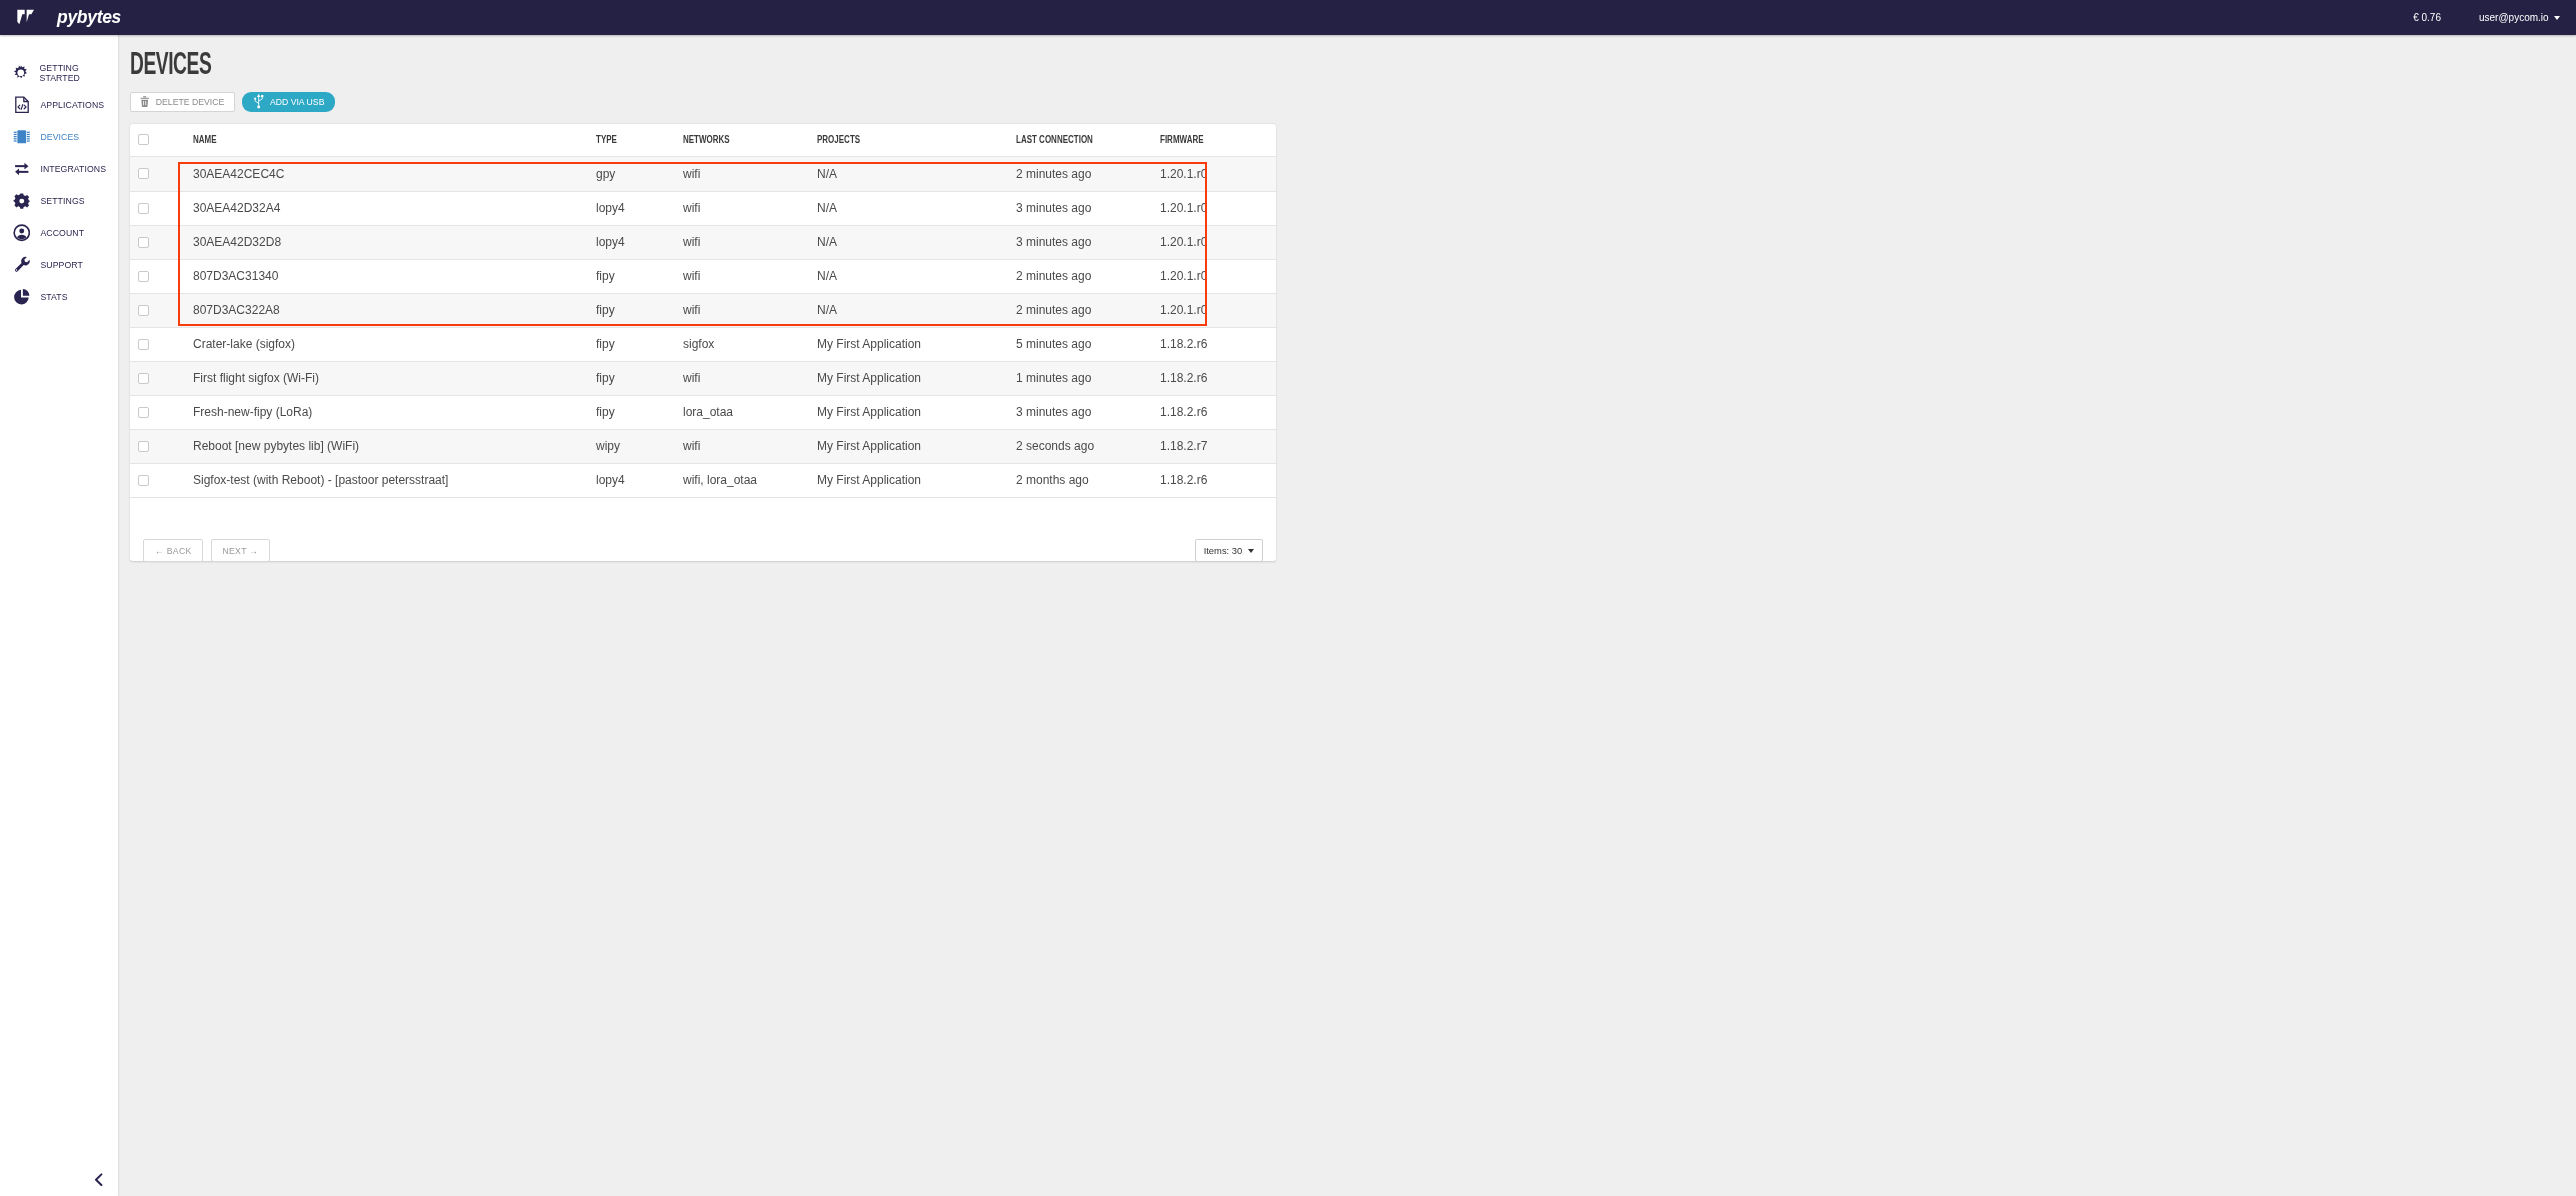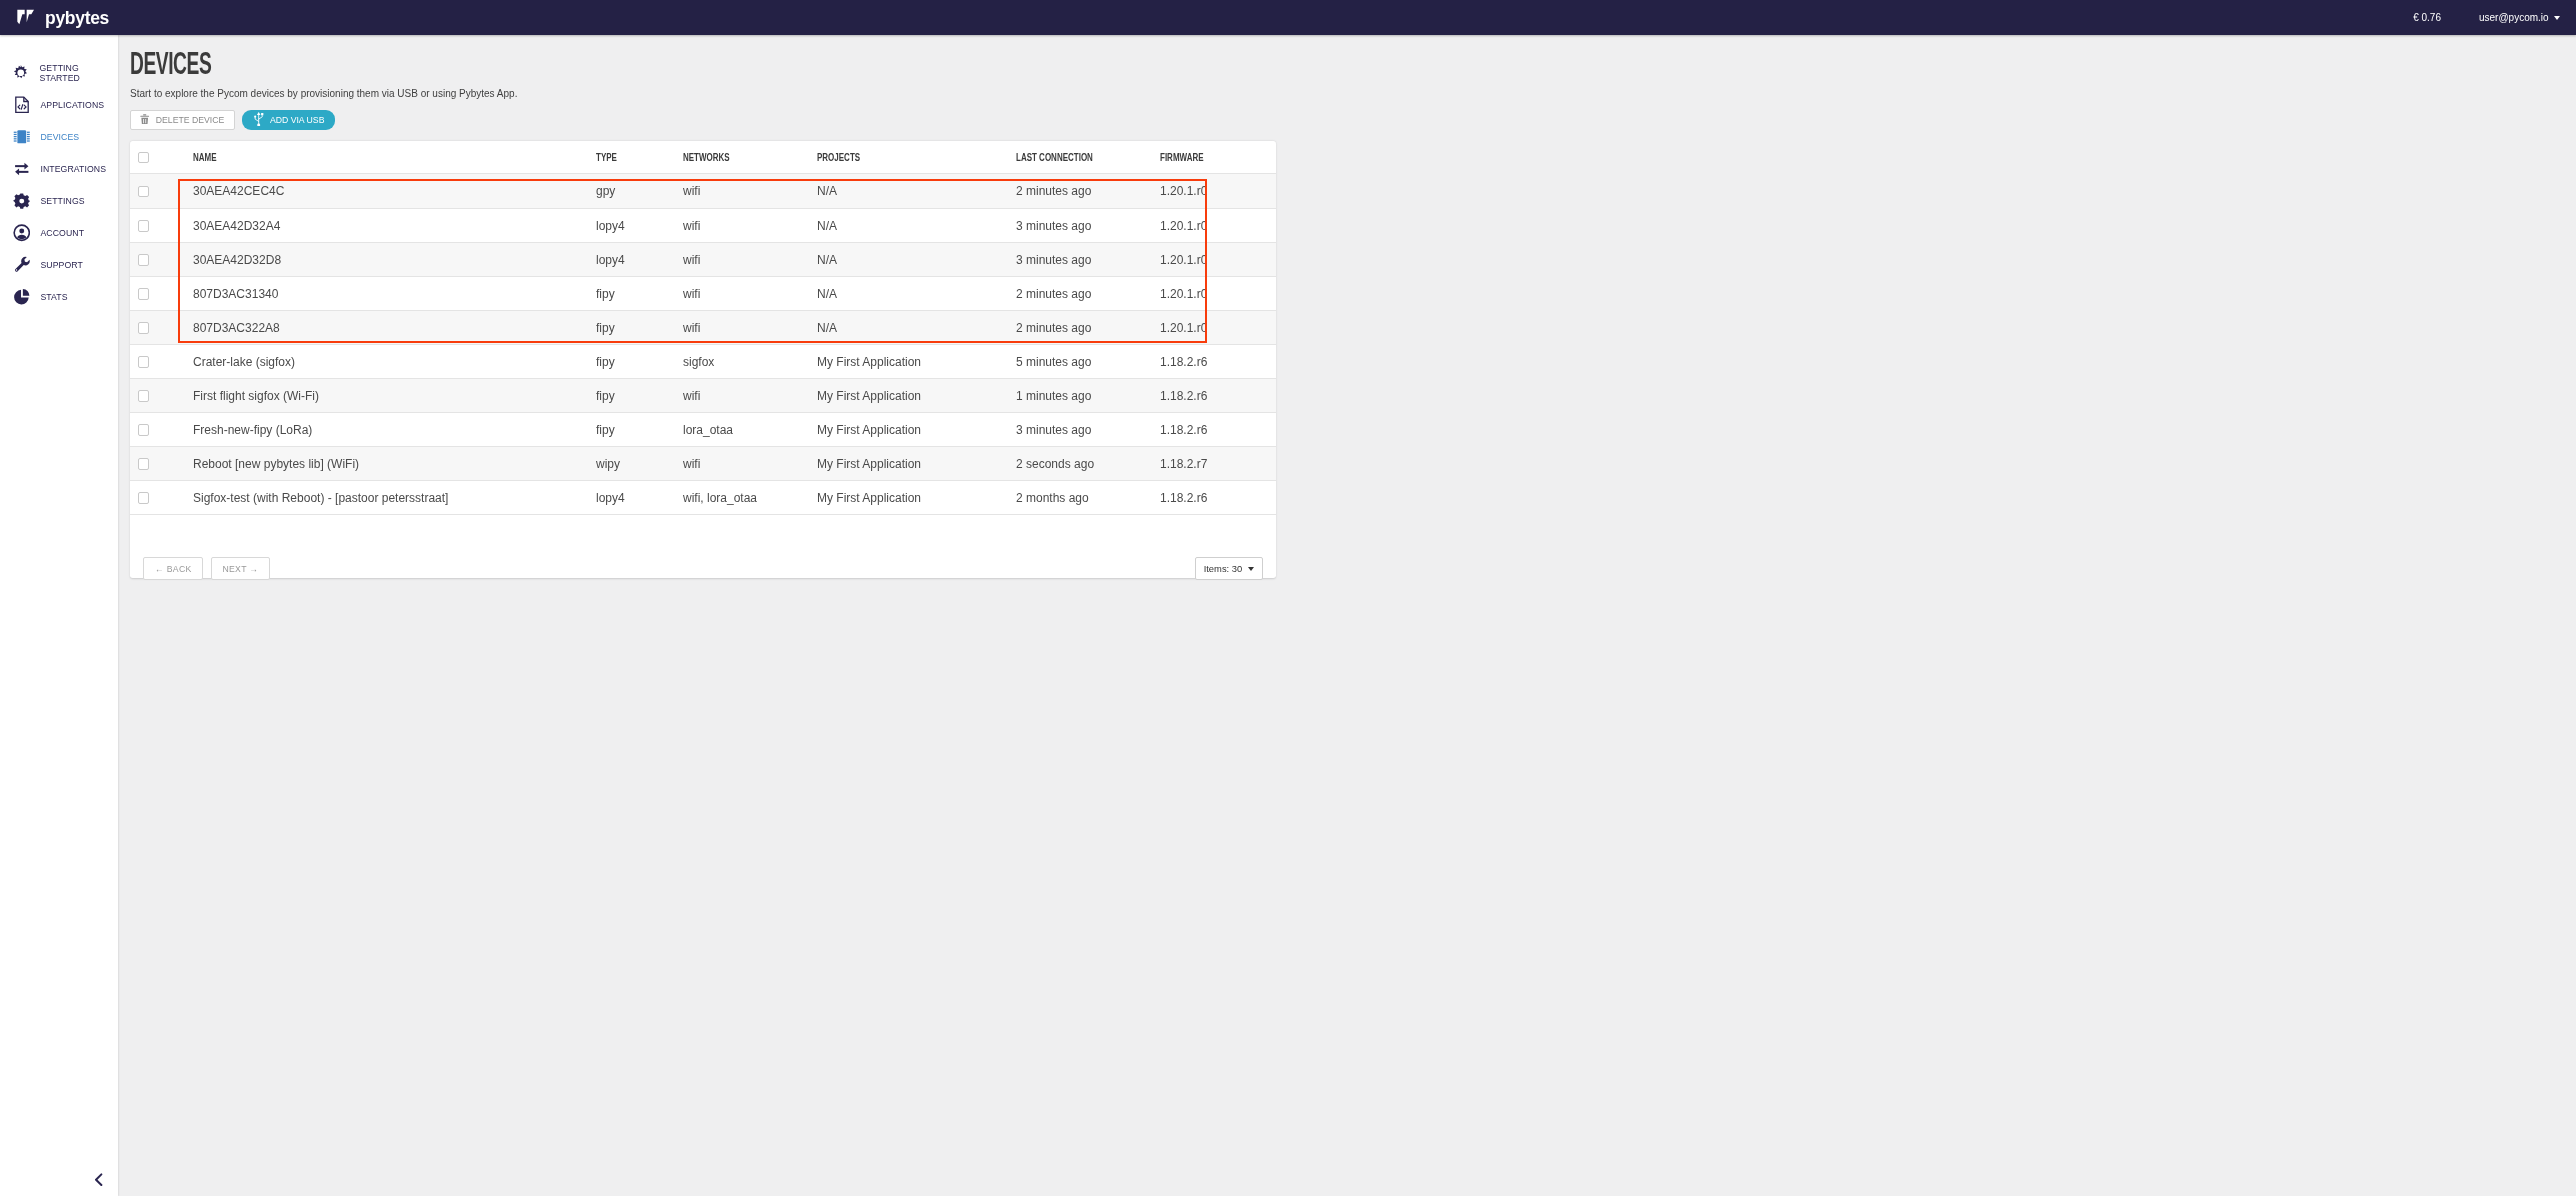--- a/index.html
+++ b/index.html
@@ -3,21 +3,21 @@
 <meta charset="utf-8">
 <style>
   * { margin:0; padding:0; box-sizing:border-box; }
   html,body { width:1288px; height:598px; overflow:hidden;
     font-family:"Liberation Sans", sans-serif; background:#efeff0; }
 
   
   .topbar { position:absolute; top:0; left:0; width:100%; height:35px;
     background:#242145; display:flex; align-items:center; padding:0 16px;
     box-shadow:0 0.7px 2px rgba(0,0,0,.25); z-index:10; }
-  .logo { display:flex; align-items:flex-end; gap:9px; }
+  .logo { display:flex; align-items:flex-start; gap:21px;font-style:italic; }
   .logo-text { color:#fff; font-size:17.5px; font-weight:700; letter-spacing:-0.3px; }
   .topbar-right { margin-left:auto; display:flex; align-items:center; gap:38px; }
   .balance { color:#fff; font-size:10px; }
   .user-menu { color:#fff; font-size:10px; display:flex; align-items:center; gap:5.4px; cursor:pointer; }
   .caret-down { width:0; height:0; border-left:3.4px solid transparent;
     border-right:3.4px solid transparent; border-top:4px solid #fff; }
 
   
   .sidebar { position:absolute; top:35px; left:0; bottom:0; width:118px; background:#fff;
     box-shadow:0.7px 0 1.3px rgba(0,0,0,.08); z-index:5; padding-top:22px; }
@@ -190,21 +190,20 @@
     <span>
       <svg width="9.4" height="13.4" viewBox="0 0 14 20">
         <polyline points="11,2 3,10 11,18" fill="none" stroke="#2a2550" stroke-width="3" stroke-linecap="round" stroke-linejoin="round"></polyline>
       </svg>
     </span>
   </div>
 </div>
 
 <div class="main">
   <div class="page-title">DEVICES</div>
-  <div class="page-sub">Start to explore the Pycom devices by provisioning them via USB or using Pybytes App.</div>
 
   <div class="actions">
     <button class="btn btn-delete">
       <span>
         <svg width="9.4" height="10.7" viewBox="0 0 14 16" fill="#8a8a8a">
           <rect x="0.5" y="2.5" width="13" height="1.8" rx="0.6"></rect>
           <rect x="4.6" y="0.5" width="4.8" height="1.6" rx="0.5"></rect>
           <path d="M2 5.5h10l-.8 10a1 1 0 0 1-1 .9H3.8a1 1 0 0 1-1-.9L2 5.5zm2.8 2v6.5h1.2V7.5H4.8zm3.2 0v6.5h1.2V7.5H8z" fill="#8a8a8a"></path>
         </svg>
       </span>

